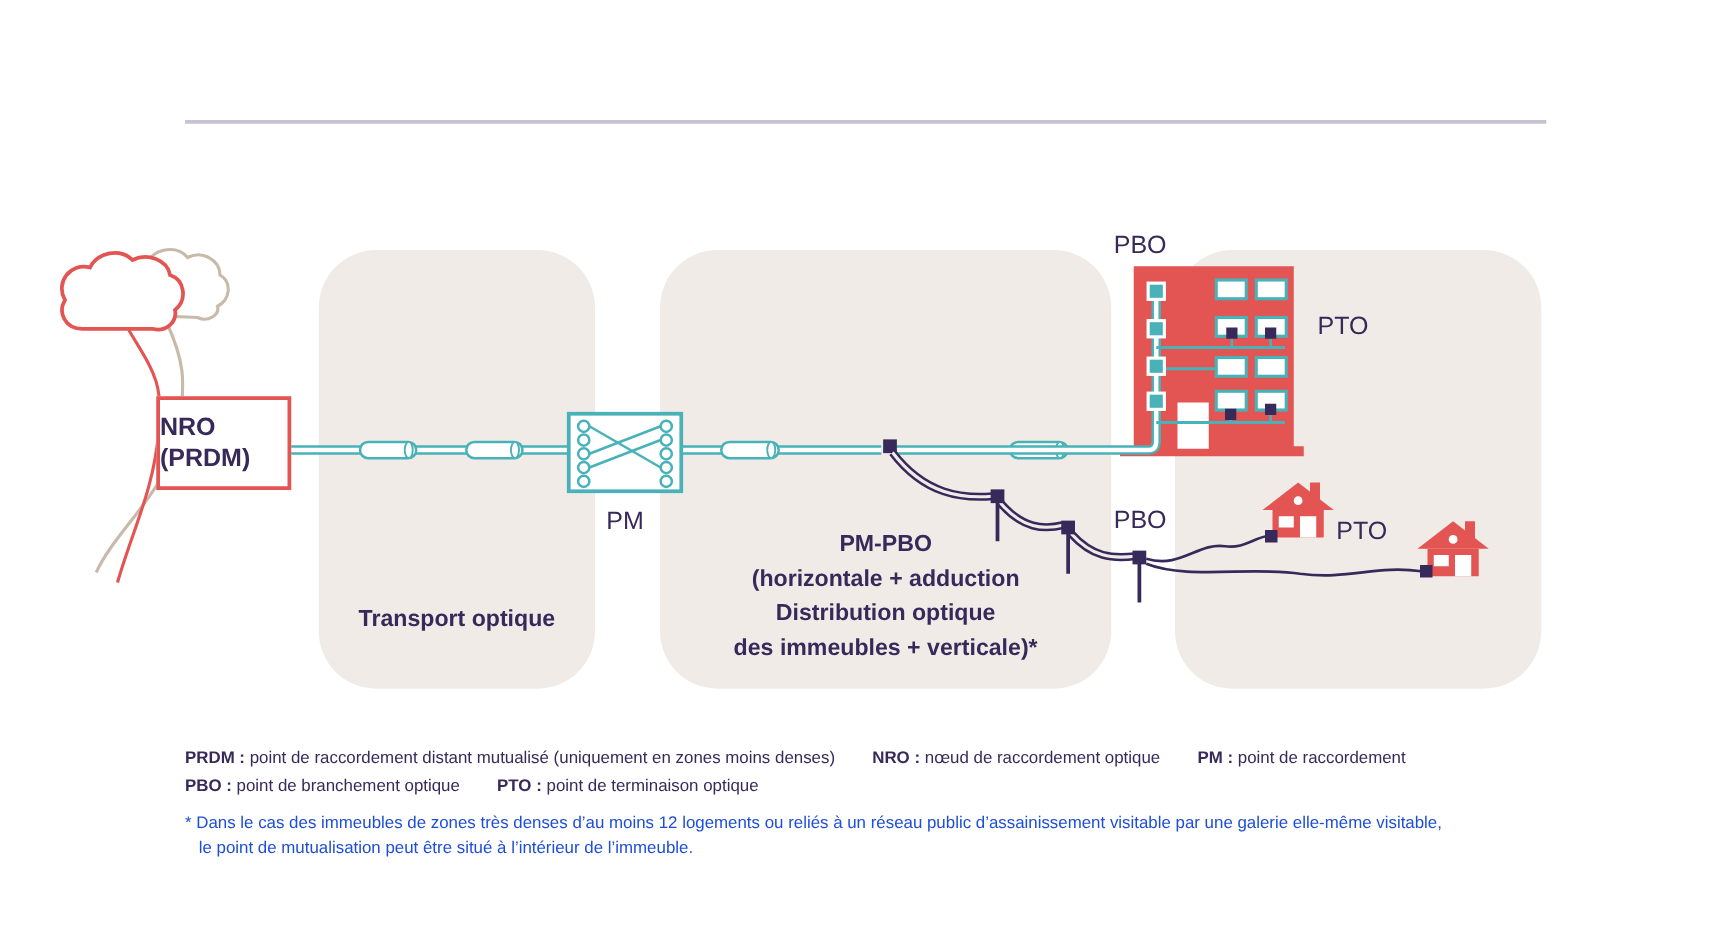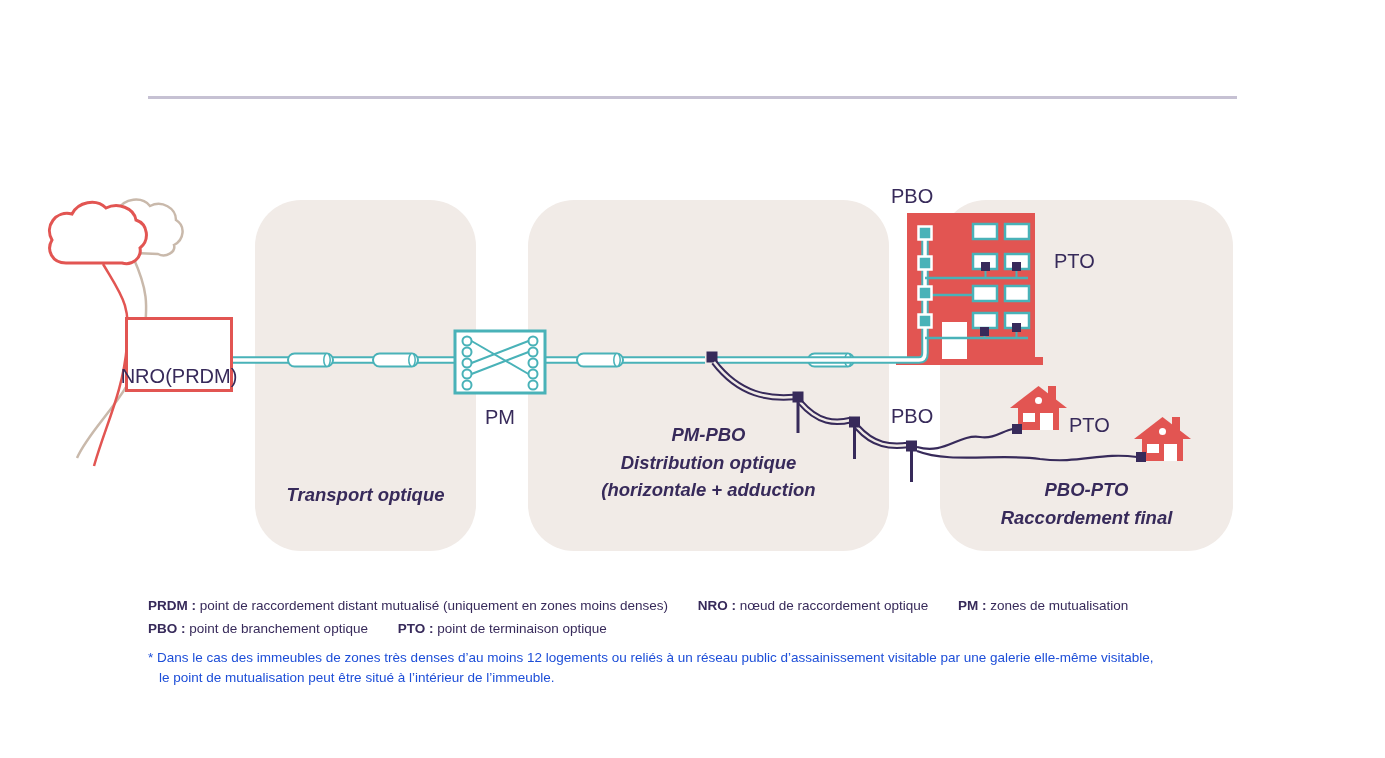--- a/index.html
+++ b/index.html
@@ -13,30 +13,30 @@
   #panel3{left:940px;width:293px;}
   #rule{position:absolute;left:148px;top:96px;width:1089px;height:3px;background:#c6c1d3;}
   #title{
     position:absolute;left:0;top:113px;width:1385px;text-align:center;
     font-size:25px;font-weight:700;letter-spacing:1px;color:#372a5a;
   }
   svg.art{position:absolute;left:0;top:0;z-index:2;}
   #nro-box{
     position:absolute;left:125px;top:317px;width:108px;height:75px;box-sizing:border-box;
     background:#fff;border:3px solid #e25552;z-index:3;
-    display:flex;flex-direction:row;align-items:flex-end;justify-content:center;
-    font-size:20px;font-weight:400;line-height:1.25;color:#372a5a;
+    display:flex;flex-direction:column;align-items:flex-start;justify-content:center;
+    font-size:20px;font-weight:700;line-height:1.25;color:#372a5a;
   }
   .node-label{position:absolute;z-index:3;font-weight:400;font-size:20px;color:#372a5a;white-space:nowrap;}
   #pm-label{left:455px;top:406px;width:90px;text-align:center;}
   #pbo-building-label{left:891px;top:185px;}
   #pto-building-label{left:1054px;top:250px;}
   #pbo-aerial-label{left:891px;top:405px;}
   #pto-houses-label{left:1069px;top:414px;}
-  .seg{position:absolute;z-index:3;text-align:center;font-weight:700;color:#372a5a;font-size:18.5px;font-style:italic;}
+  .seg{position:absolute;z-index:3;text-align:center;font-weight:700;color:#372a5a;font-size:18.5px;}
   #seg1{left:255px;width:221px;top:477px;line-height:35px;}
   #seg2{left:528px;width:361px;top:421px;line-height:27.5px;}
   #seg3{left:940px;width:293px;top:476px;line-height:28px;}
   .legend-line{position:absolute;left:148px;z-index:3;font-size:13.5px;color:#372a5a;white-space:nowrap;}
   #legend1{top:598px;}
   #legend2{top:621px;}
   .legend-item{display:inline-block;margin-right:26px;}
   .legend-term{font-weight:700;text-align:right;}
   .footnote{position:absolute;z-index:3;font-size:13.5px;color:#1d4ed8;white-space:nowrap;}
   #footnote1{left:148px;top:650px;}
@@ -205,32 +205,29 @@
   <div id="pbo-building-label" class="node-label">PBO</div>
   <div id="pto-building-label" class="node-label">PTO</div>
   <div id="pbo-aerial-label" class="node-label">PBO</div>
   <div id="pto-houses-label" class="node-label">PTO</div>
 
   <div id="seg1" class="seg">
     <div>Transport optique</div>
   </div>
   <div id="seg2" class="seg">
     <div>PM-PBO</div>
+    <div>(horizontale + adduction</div>
     <div>Distribution optique</div>
-    <div>(horizontale + adduction</div>
-  </div>
-  <div id="seg3" class="seg">
-    <div>PBO-PTO</div>
-    <div>Raccordement final</div>
+    <div>des immeubles + verticale)*</div>
   </div>
 
   <div id="legend1" class="legend-line">
     <span class="legend-item"><span class="legend-term">PRDM :</span> <span>point de raccordement distant mutualisé (uniquement en zones moins denses)</span></span>
     <span class="legend-item"><span class="legend-term">NRO :</span> <span>nœud de raccordement optique</span></span>
-    <span class="legend-item"><span class="legend-term">PM :</span> <span>zones de mutualisation</span></span>
+    <span class="legend-item"><span class="legend-term">PM :</span> <span>point de raccordement</span></span>
   </div>
   <div id="legend2" class="legend-line">
     <span class="legend-item"><span class="legend-term">PBO :</span> <span>point de branchement optique</span></span>
     <span class="legend-item"><span class="legend-term">PTO :</span> <span>point de terminaison optique</span></span>
   </div>
 
   <div id="footnote1" class="footnote">* Dans le cas des immeubles de zones très denses d’au moins 12 logements ou reliés à un réseau public d’assainissement visitable par une galerie elle-même visitable,</div>
   <div id="footnote2" class="footnote">le point de mutualisation peut être situé à l’intérieur de l’immeuble.</div>
 
 </div>

